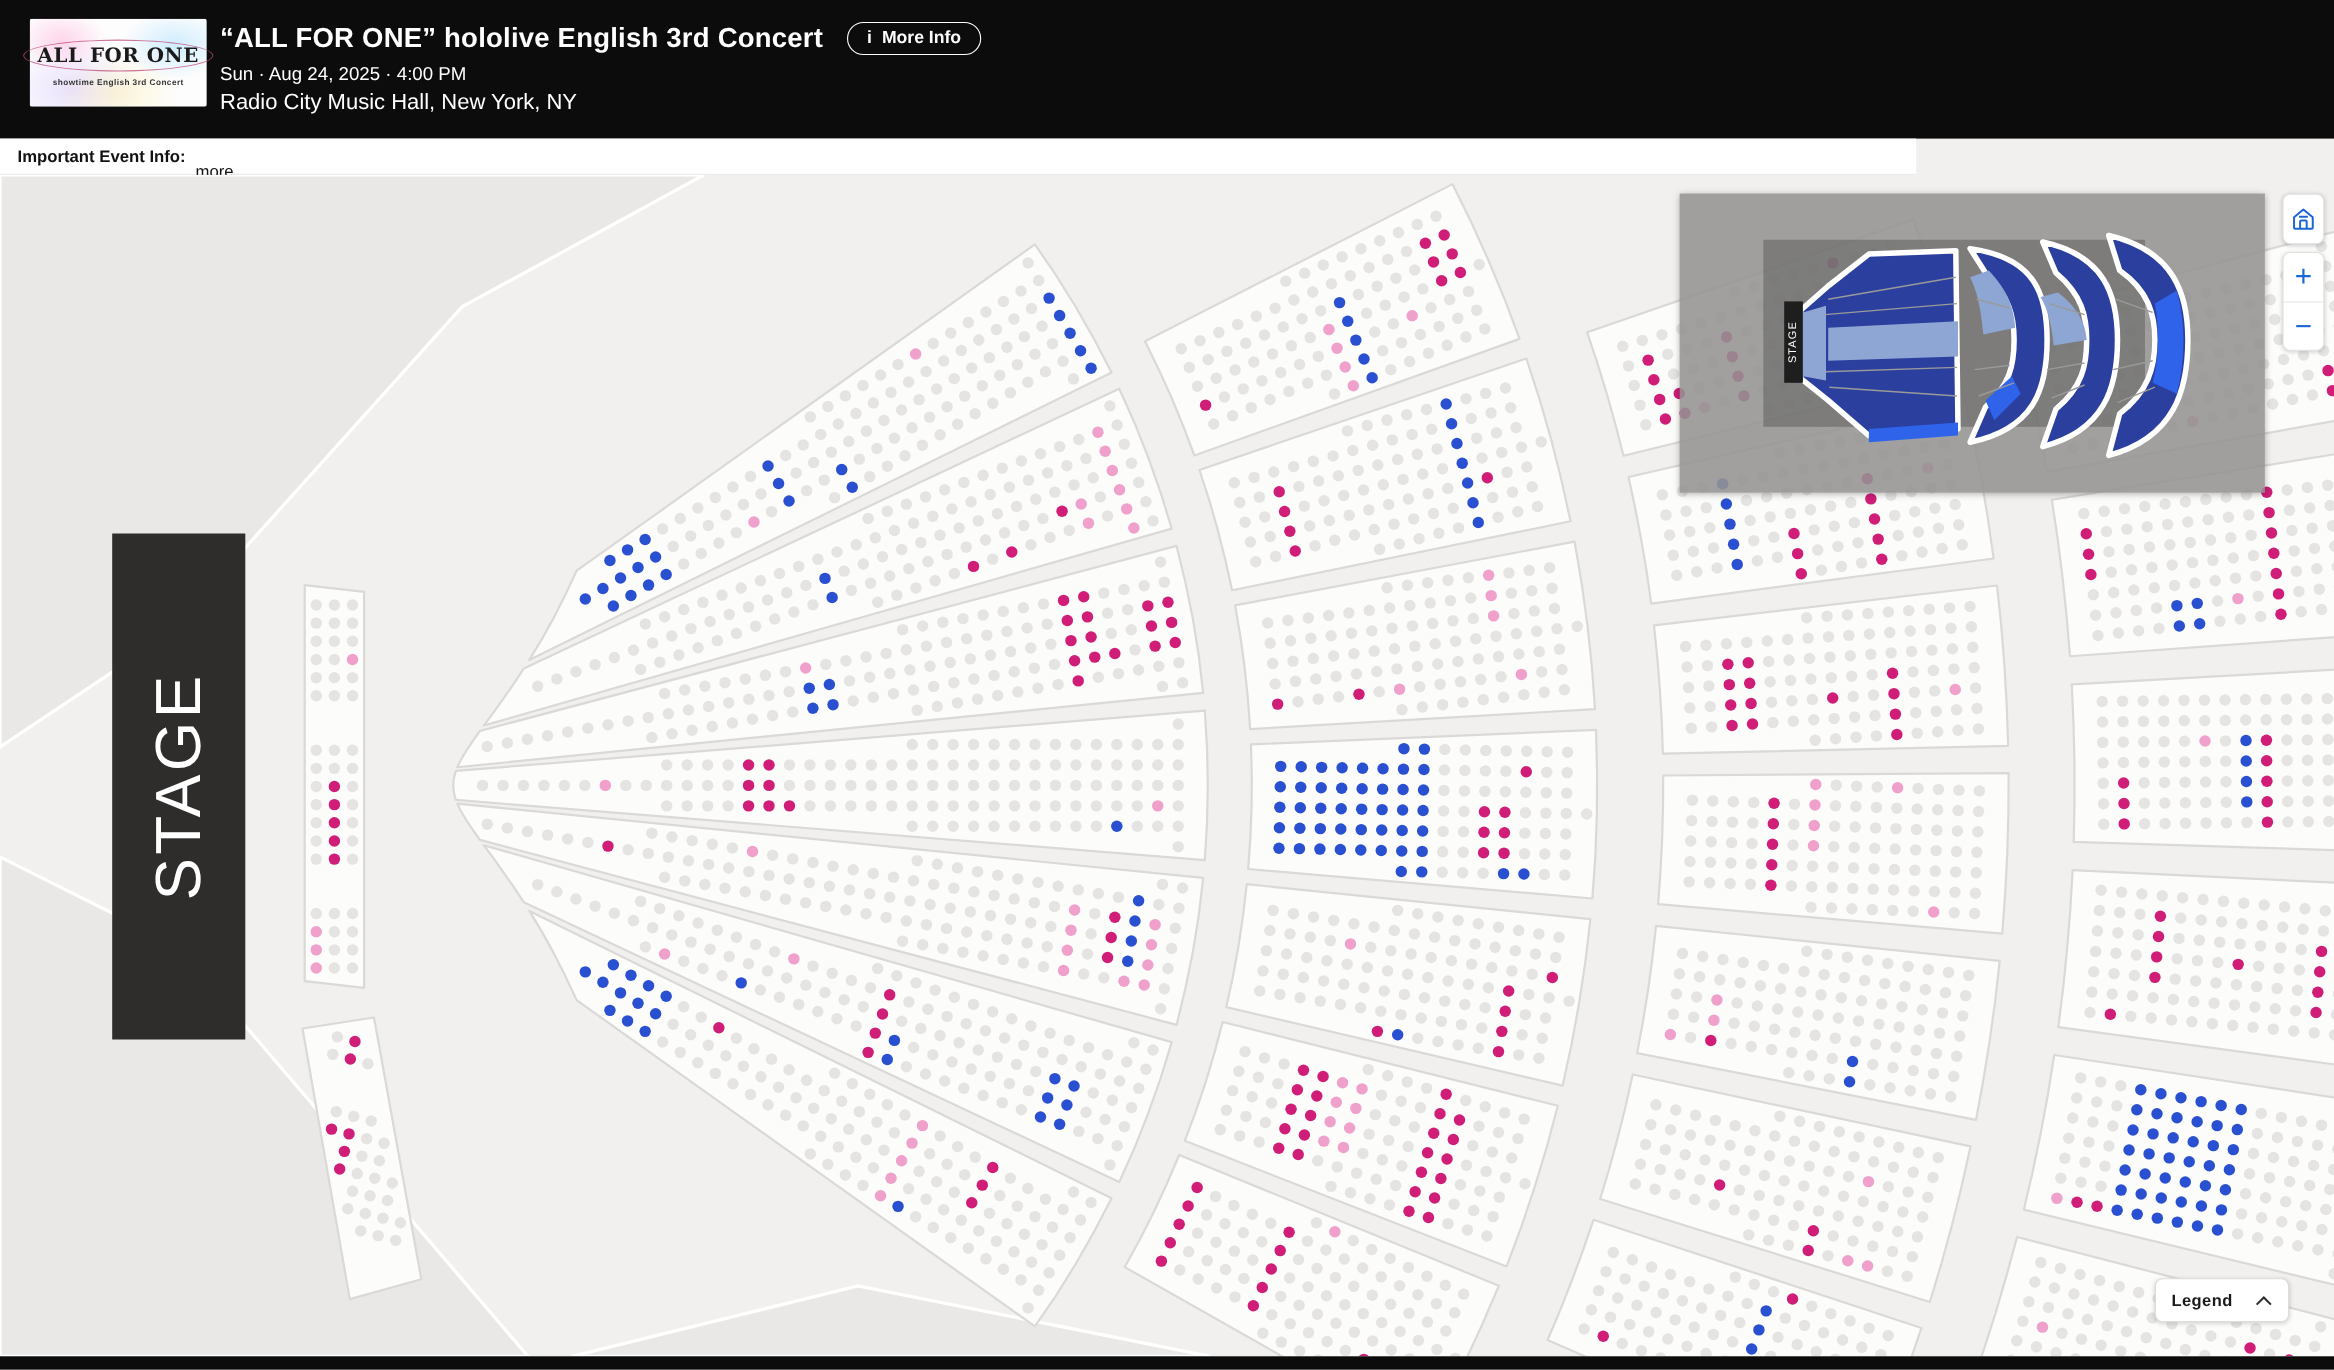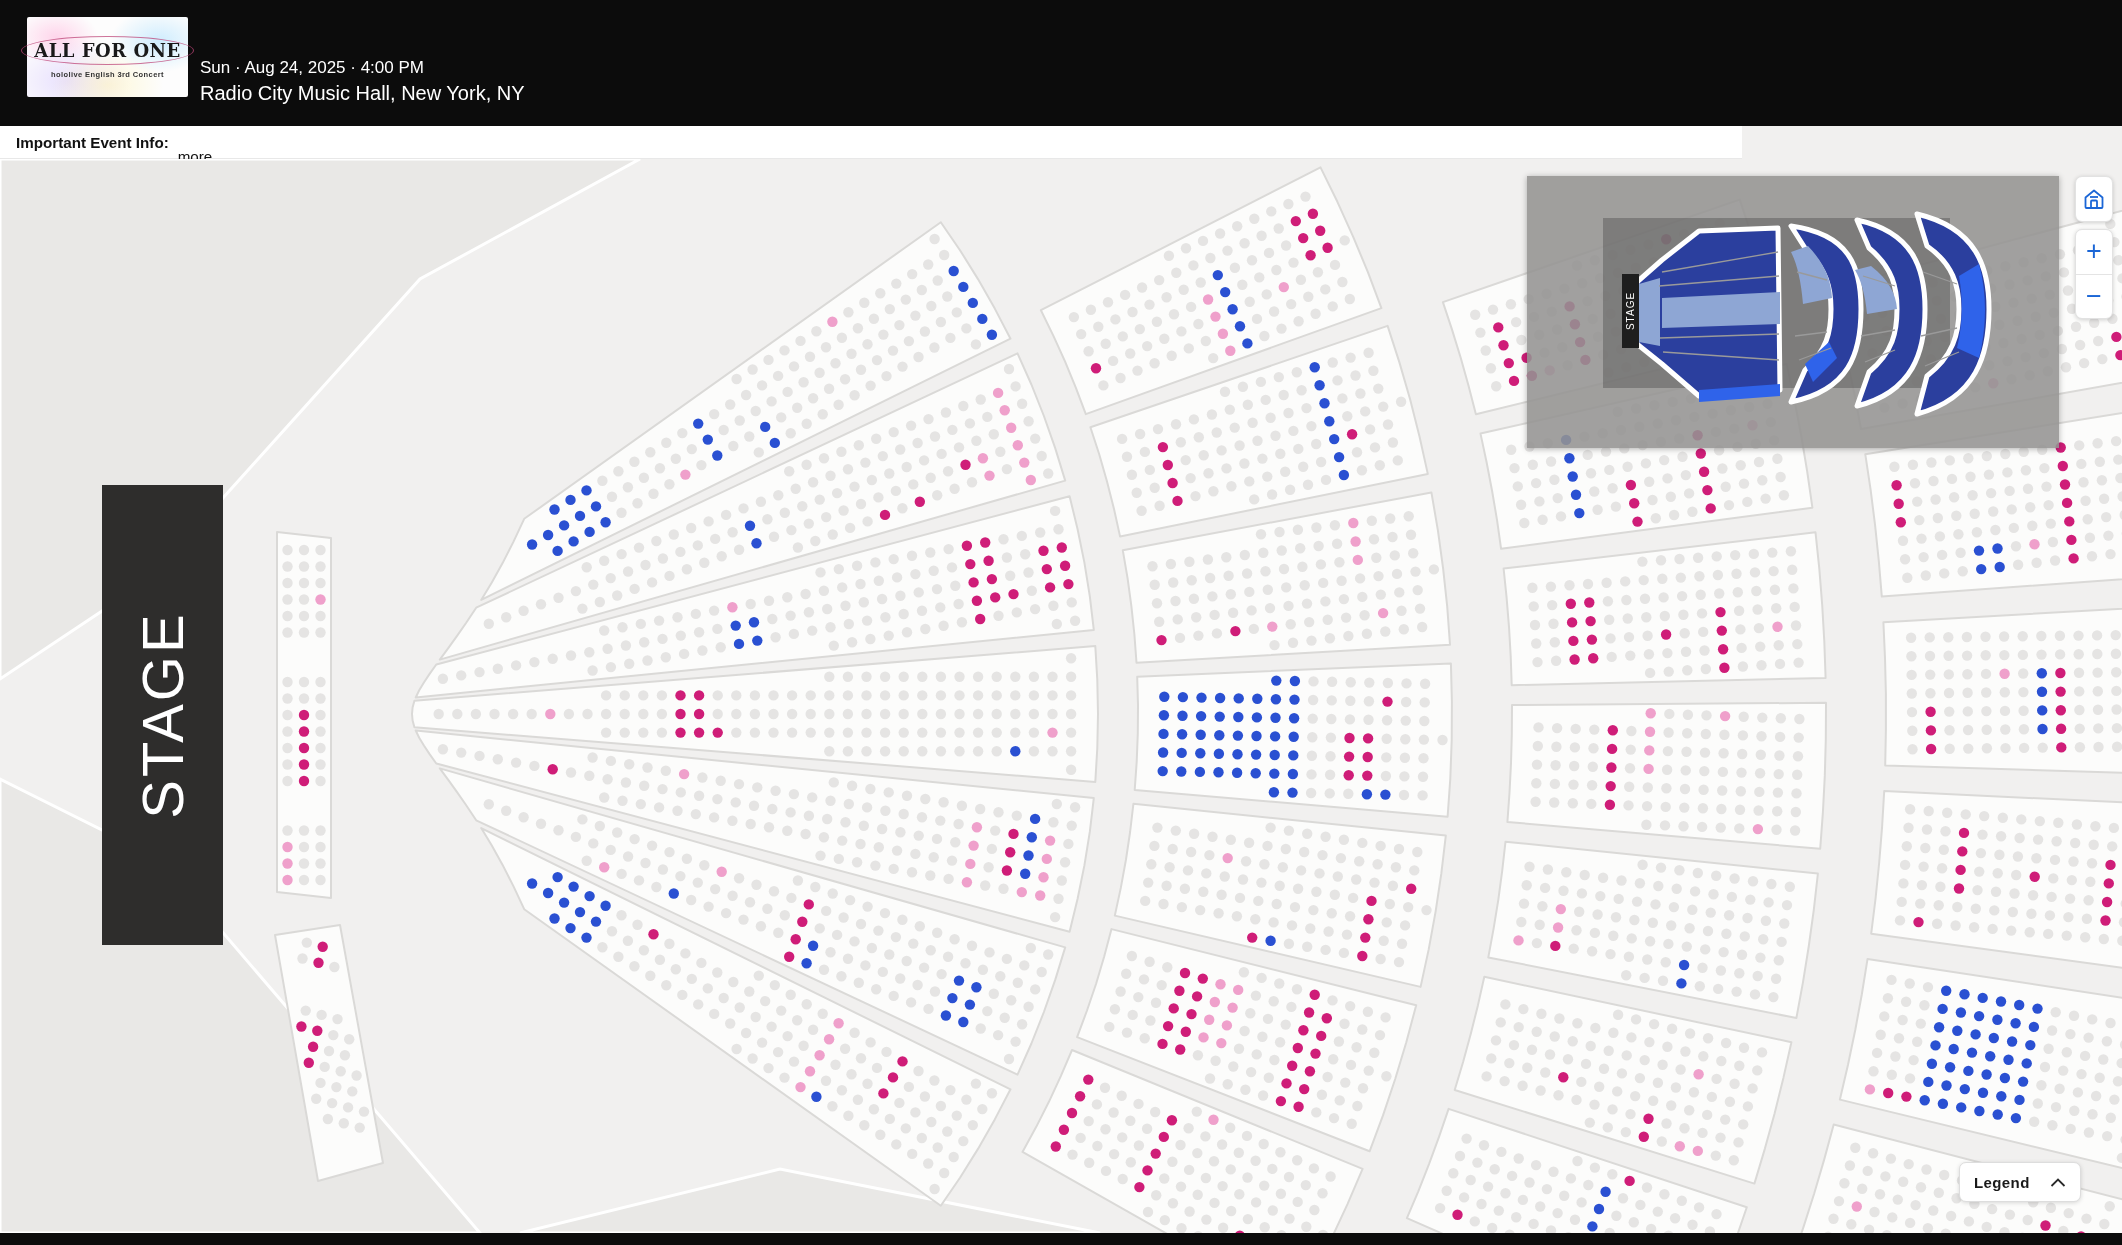--- a/index.html
+++ b/index.html
@@ -72,21 +72,28 @@
   .footer-bar { position:absolute; left:0; top:1233px; width:2122px; height:12px; background:#0c0c0c; }
 </style>
 </head>
 <body>
 
 <div id="app">
 
   <div class="header">
     <div class="thumb">
       <span class="thumb-title">ALL FOR ONE</span>
-      <span class="thumb-sub">hololive English 3rd Concert</span>
+      <span class="thumb-sub">showtime English 3rd Concert</span>
+    </div>
+    <div class="hdr-title-row">
+      <span class="hdr-title">“ALL FOR ONE” hololive English 3rd Concert</span>
+      <button class="more-info">
+        <span class="ii">i</span>
+        <span>More Info</span>
+      </button>
     </div>
     <div class="hdr-date">Sun · Aug 24, 2025 · 4:00 PM</div>
     <a class="hdr-venue">Radio City Music Hall, New York, NY</a>
   </div>
 
   <div class="banner">
     <b>Important Event Info:</b>
     <span class="more-link">more</span>
   </div>
 

